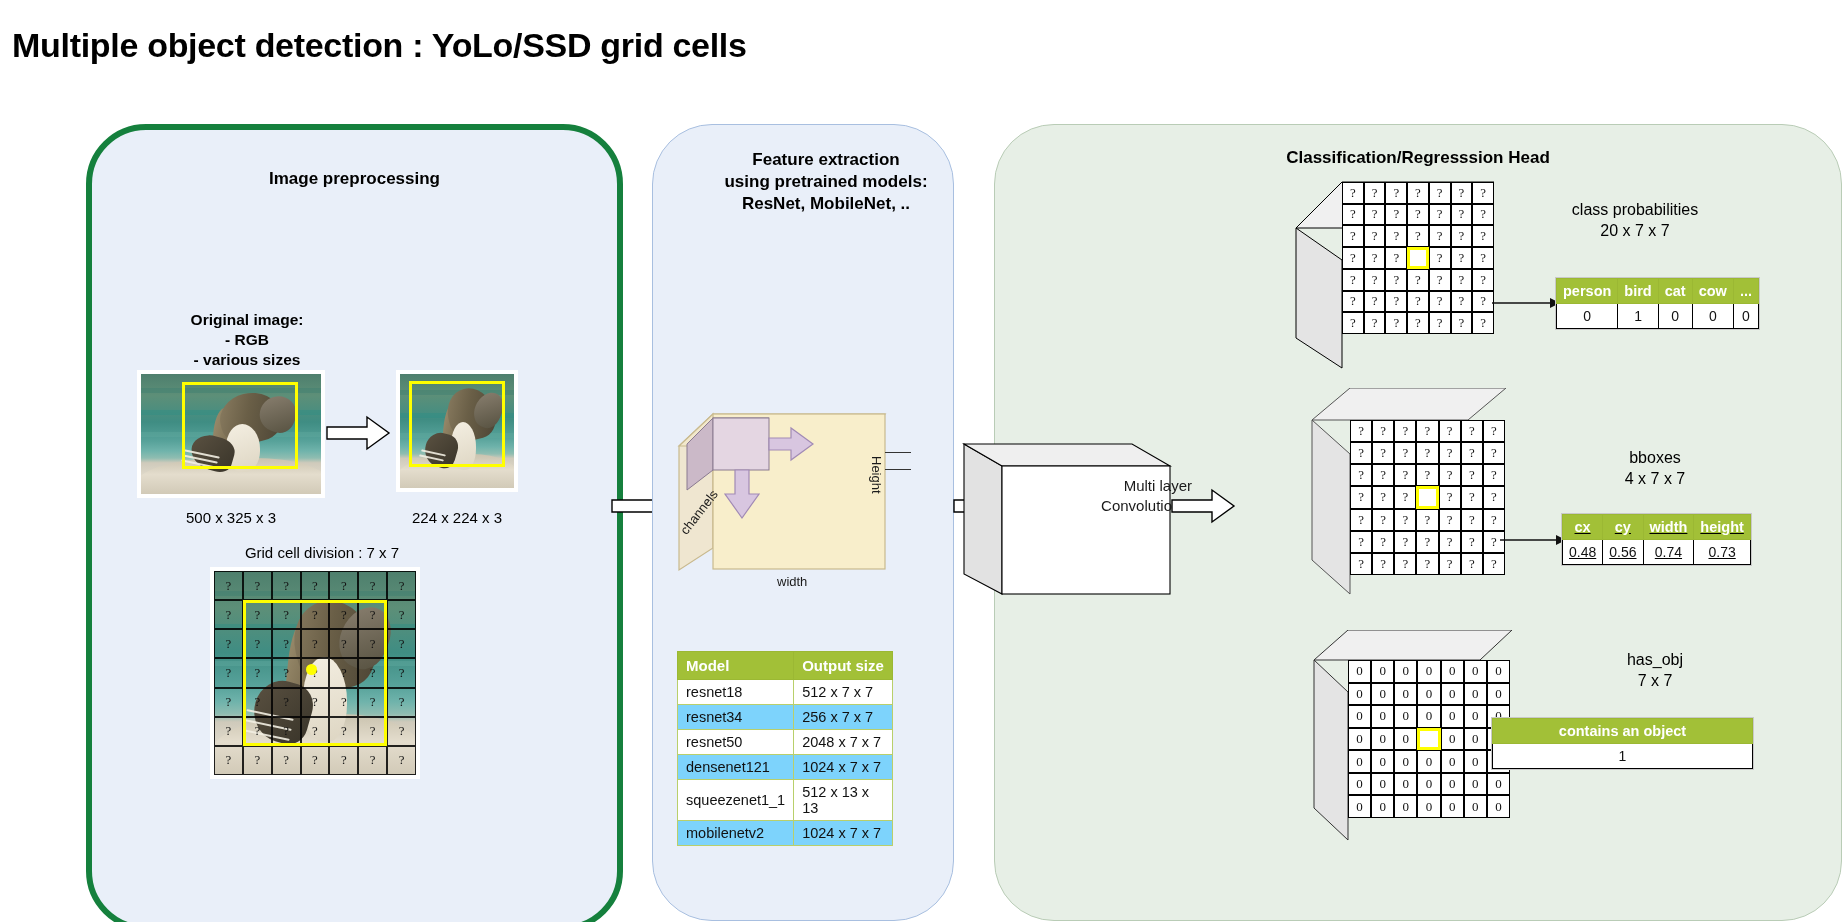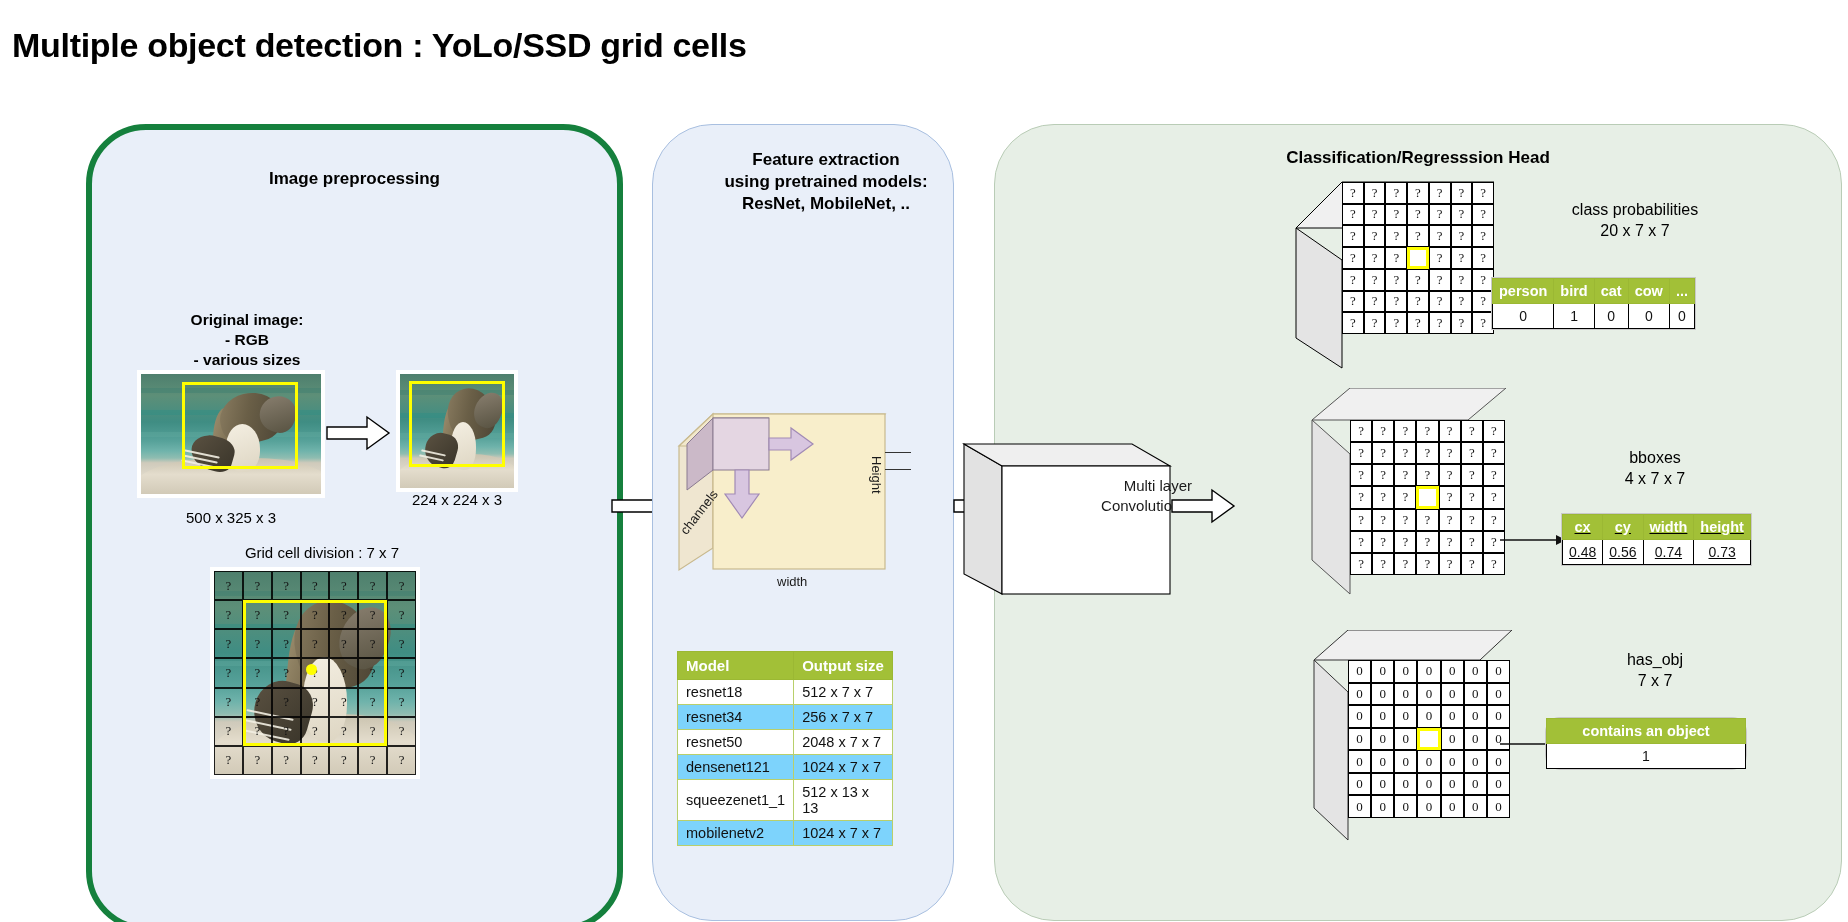--- a/index.html
+++ b/index.html
@@ -131,21 +131,21 @@
       <div class="bird-neck" style="left:38%;top:26%;width:15%;height:50%;border-radius:40% 40% 30% 30%;transform:rotate(6deg);"></div>
       <div class="bird-body" style="left:42%;top:12%;width:40%;height:46%;border-radius:52% 56% 40% 46%;transform:rotate(-14deg);"></div>
       <div class="bird-head" style="left:66%;top:16%;width:24%;height:32%;border-radius:56% 50% 44% 50%;transform:rotate(22deg);"></div>
       <div class="bird-breast" style="left:45%;top:42%;width:22%;height:42%;border-radius:48% 52% 44% 46%;"></div>
       <div class="bird-wing" style="left:22%;top:52%;width:28%;height:30%;border-radius:50% 40% 34% 56%;transform:rotate(16deg);"></div>
       <div class="feather" style="left:18%;top:68%;width:22%;transform:rotate(12deg);"></div>
       <div class="feather" style="left:17%;top:73%;width:22%;transform:rotate(12deg);"></div>
       <div class="bbox" style="left:8%;top:6%;width:84%;height:76%;"></div>
     </div>
   </div>
-  <div class="caption" style="left:300px;top:360px;width:130px;">224 x 224 x 3</div>
+  <div class="caption" style="left:300px;top:378px;width:130px;">224 x 224 x 3</div>
 
   <div class="caption" style="left:110px;top:413px;width:240px;font-size:15px;">Grid cell division : 7 x 7</div>
 
   <div class="photo" id="photo-grid" style="left:118px;top:437px;width:210px;height:212px;">
     <div class="scene">
       <div class="water-band" style="top:10%;background:#3d7f72;"></div>
       <div class="water-band" style="top:26%;background:#2f8e86;"></div>
       <div class="water-band" style="top:44%;background:#5fa89e;"></div>
       <div class="rock"></div>
       <div class="bird-neck" style="left:36%;top:24%;width:14%;height:52%;border-radius:40% 40% 30% 30%;transform:rotate(6deg);"></div>
@@ -370,21 +370,21 @@
     <div class="gcell">?</div>
   </div>
 <div class="outlabel" style="left:1520px;top:200px;width:230px;white-space:pre-line;">class probabilities
 20 x 7 x 7</div>
 <div class="thinarrow" style="left:1492px;top:297px;">
   <svg width="68" height="12" viewBox="0 0 68 12">
     <path d="M0 6 H58" stroke="#111" stroke-width="1.6" fill="none"></path>
     <path d="M58 1 L68 6 L58 11 Z" fill="#111"></path>
   </svg>
 </div>
-<table class="outtable" id="table-class" style="left:1492px;top:278px;">
+<table class="outtable" id="table-class" style="left:1556px;top:278px;">
   <thead>
       <tr id="table-class-head">
         <th>person</th>
         <th>bird</th>
         <th>cat</th>
         <th>cow</th>
         <th>...</th>
       </tr>
     </thead>
   <tbody>
@@ -542,21 +542,21 @@
     <div class="gcell">0</div>
   </div>
 <div class="outlabel" style="left:1560px;top:650px;width:190px;white-space:pre-line;">has_obj
 7 x 7</div>
 <div class="thinarrow" style="left:1500px;top:738px;">
   <svg width="66" height="12" viewBox="0 0 66 12">
     <path d="M0 6 H56" stroke="#111" stroke-width="1.6" fill="none"></path>
     <path d="M56 1 L66 6 L56 11 Z" fill="#111"></path>
   </svg>
 </div>
-<table class="outtable" id="table-hasobj" style="left:1546px;top:718px;width:200px;border-radius:14px;">
+<table class="outtable" id="table-hasobj" style="left:1492px;top:718px;width:261px;">
   <thead>
       <tr id="table-hasobj-head">
         <th>contains an object</th>
       </tr>
     </thead>
   <tbody>
       <tr id="table-hasobj-body">
         <td>1</td>
       </tr>
     </tbody>

